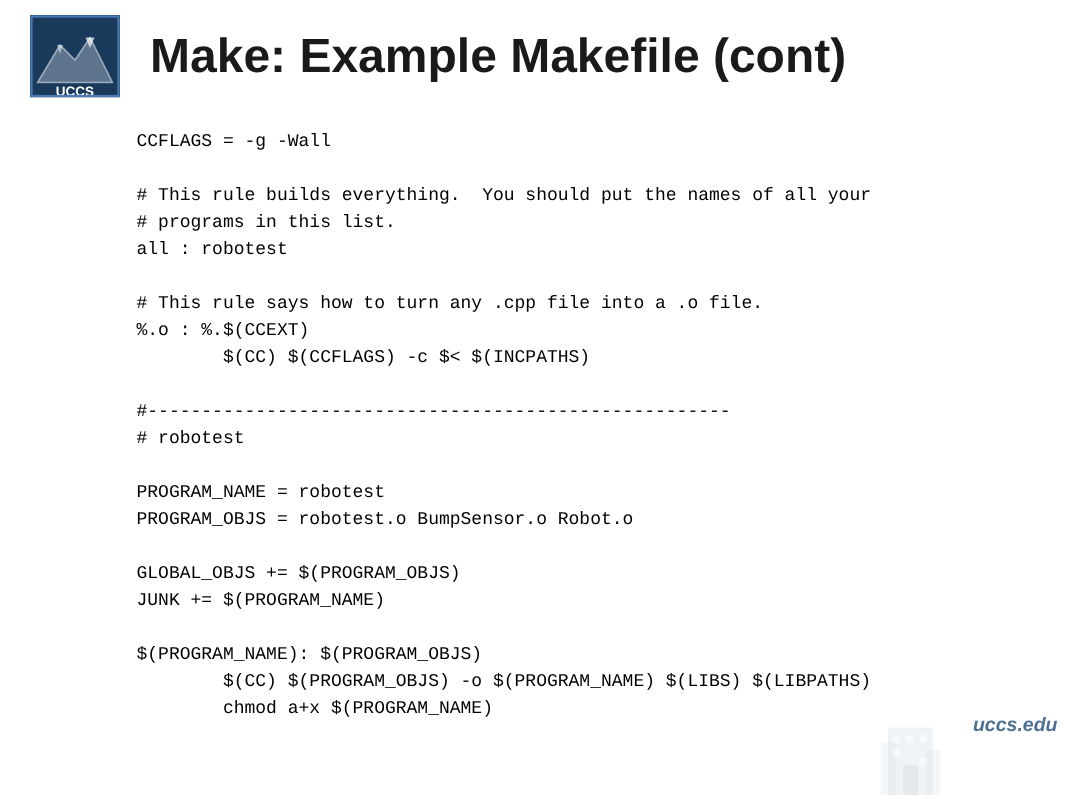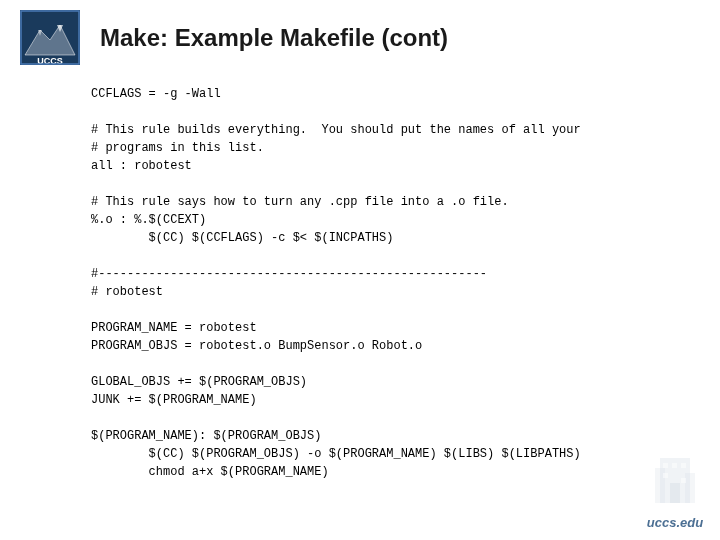--- a/index.html
+++ b/index.html
@@ -22,21 +22,21 @@
     }
 
     .logo {
       width: 60px;
       height: 55px;
       margin-right: 20px;
       flex-shrink: 0;
     }
 
     .title {
-      font-size: 24px;
+      font-size: 32px;
       font-weight: bold;
       color: #1a1a1a;
     }
 
     .content {
       padding: 10px 60px 10px 60px;
     }
 
     .code-block {
       font-family: 'Courier New', Courier, monospace;
@@ -45,23 +45,22 @@
       line-height: 1.5;
       white-space: pre;
       margin-left: 31px;
     }
 
     .watermark {
       position: absolute;
       bottom: 10px;
       right: 15px;
       display: flex;
-      align-items: center;
+      align-items: flex-start;
       gap: 12px;
-      flex-direction: column;
     }
 
     .watermark-building {
       width: 60px;
       height: 55px;
       opacity: 0.15;
     }
 
     .watermark-text {
       font-size: 13px;

